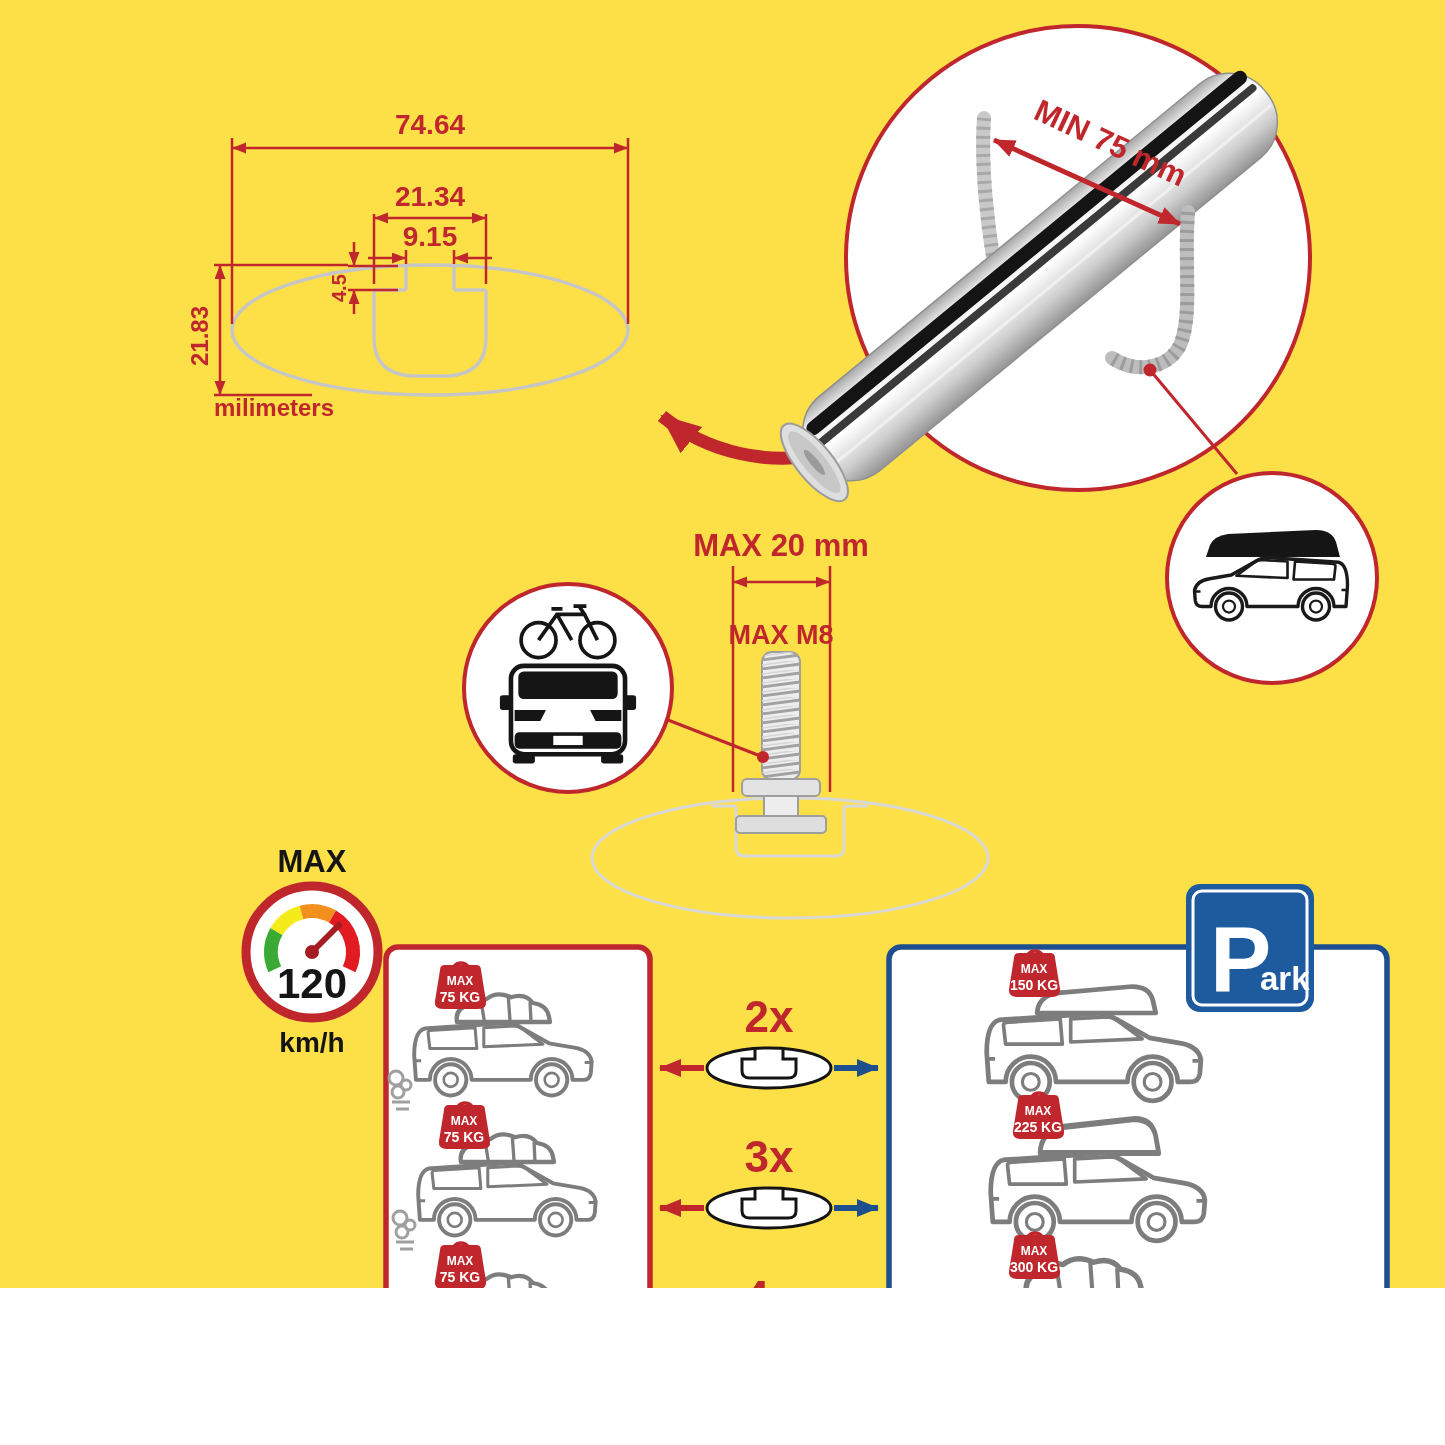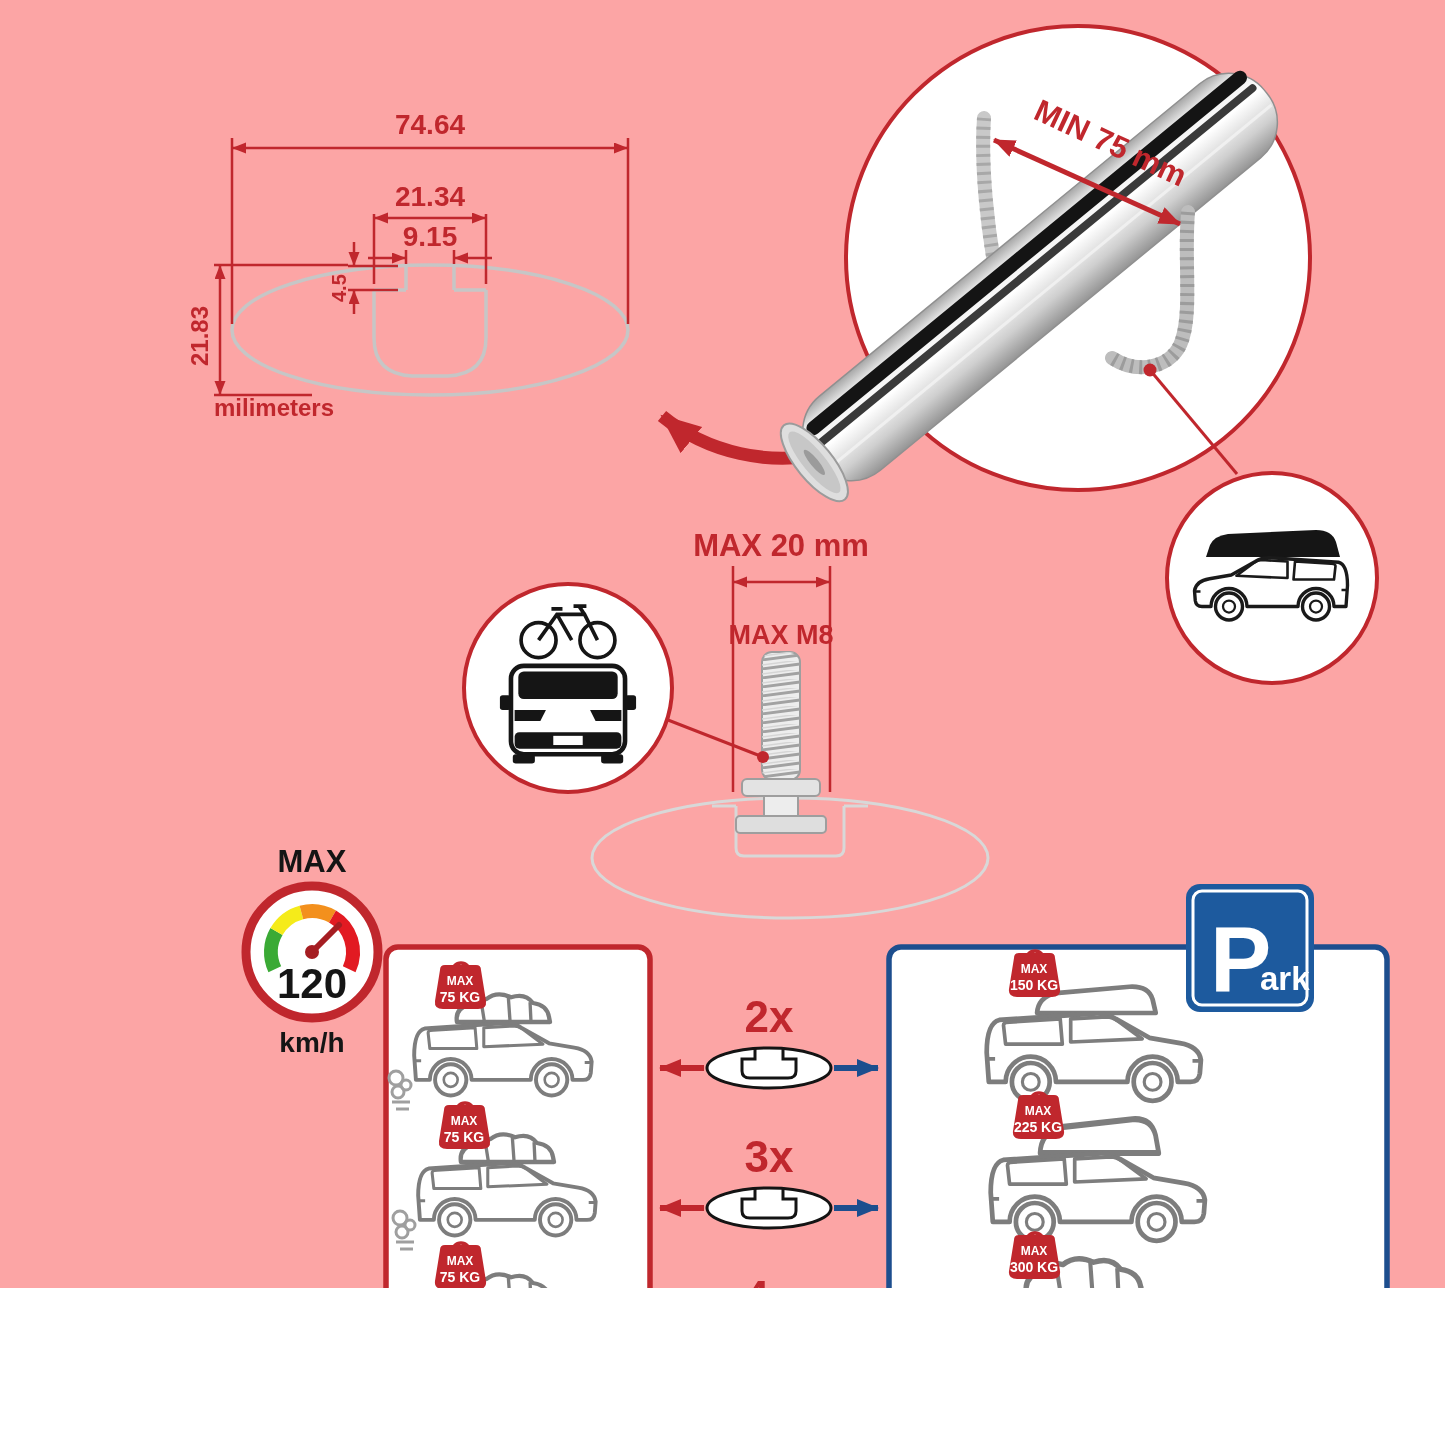--- a/index.html
+++ b/index.html
@@ -1,16 +1,16 @@
 <!DOCTYPE html>
 <html><head>
 <meta charset="utf-8">
 <style>
   html,body{margin:0;padding:0;background:#fff;}
-  .canvas{position:relative;width:1445px;height:1288px;background:#fca5a5;overflow:hidden;
+  .canvas{position:relative;width:1445px;height:1288px;background:#fde047;overflow:hidden;
           font-family:"Liberation Sans",sans-serif;}
   svg{display:block;}
   
   .dim{stroke:#c0272d;stroke-width:2.5;fill:none;}
   .dim-t{fill:#c0272d;font:bold 28px "Liberation Sans",sans-serif;}
   .dim-t-sm{fill:#c0272d;font:bold 20px "Liberation Sans",sans-serif;}
   .dim-t-md{fill:#c0272d;font:bold 24px "Liberation Sans",sans-serif;}
   .profile{stroke:#c6c6c6;stroke-width:3.5;fill:none;}
   .faded{stroke:#d8d8d8;stroke-width:3;fill:none;}
   .redline{stroke:#c0272d;fill:none;}

